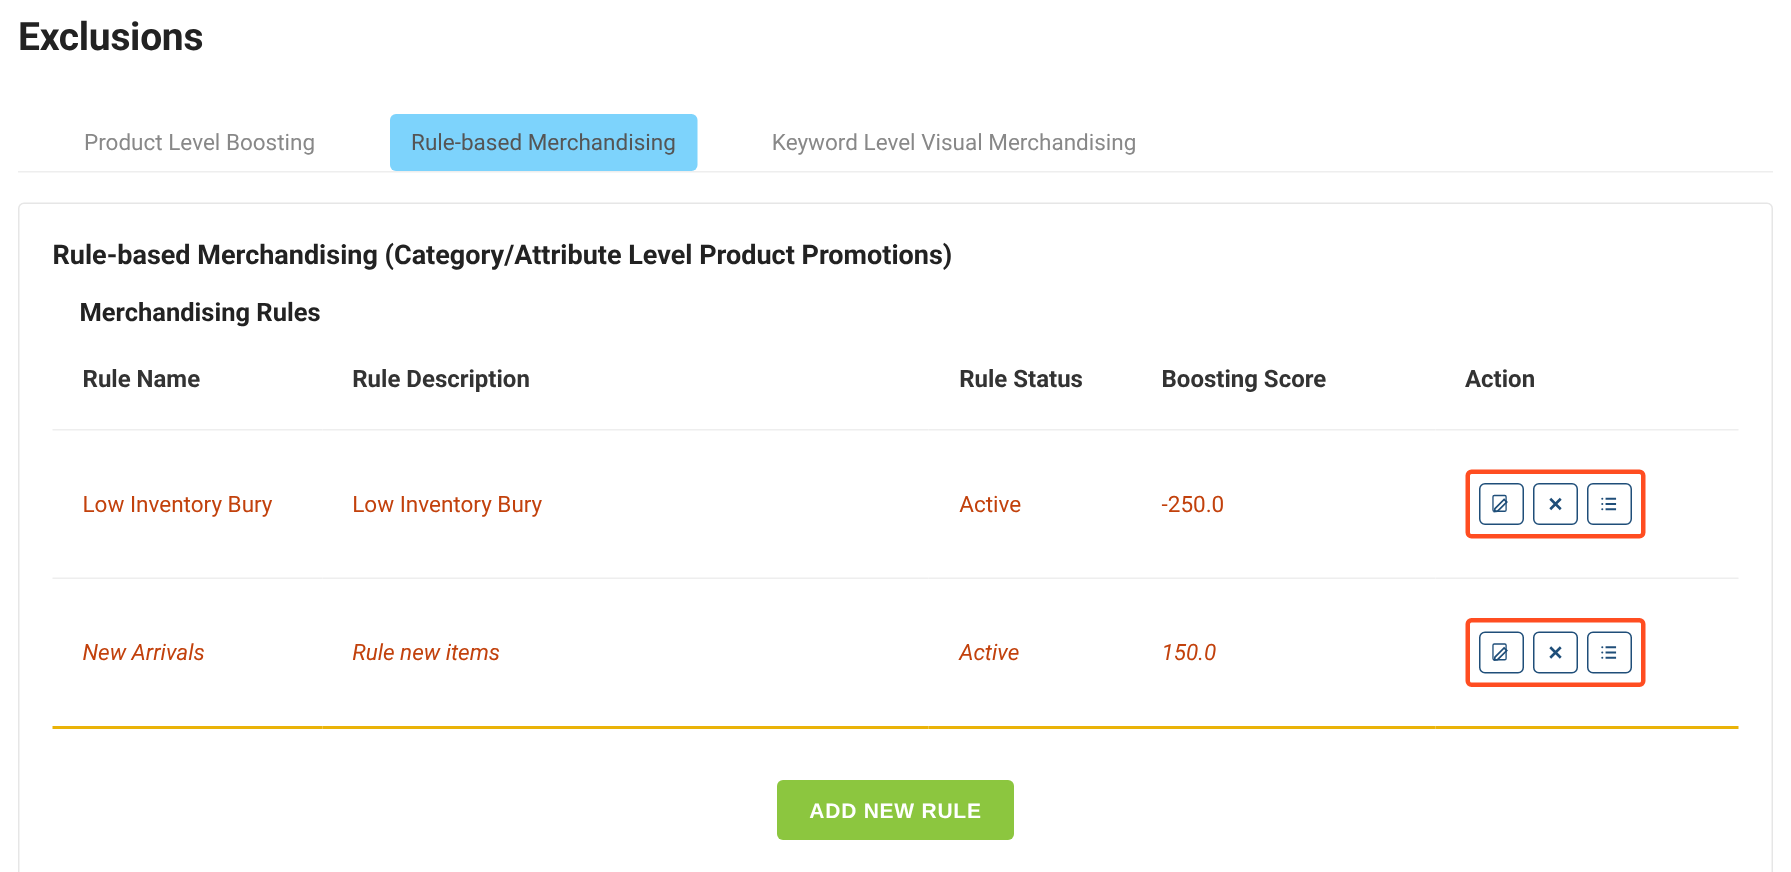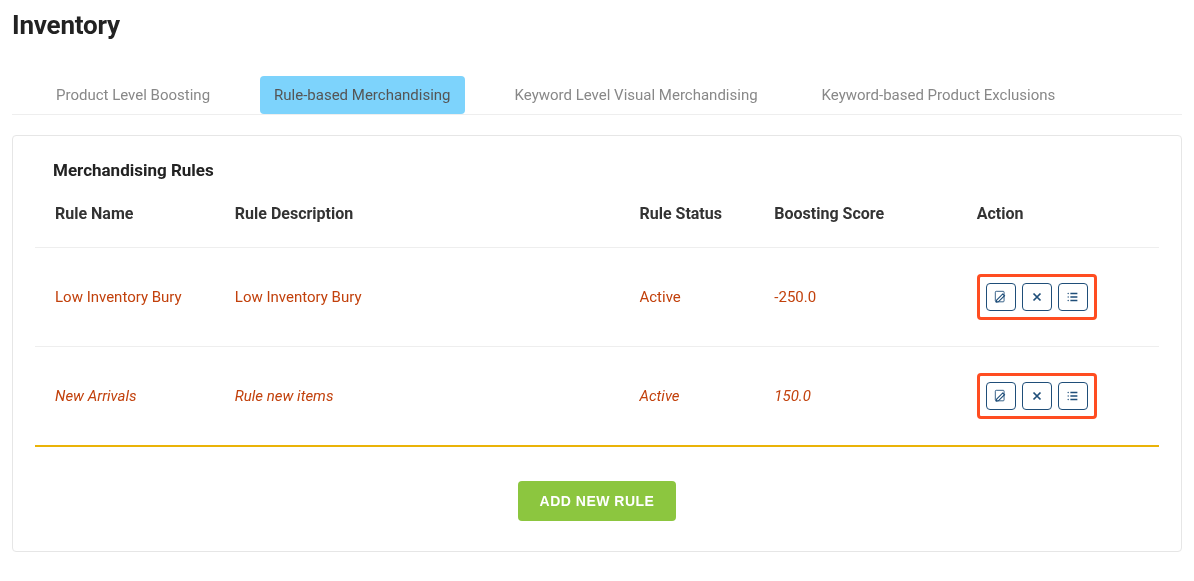--- a/index.html
+++ b/index.html
@@ -114,30 +114,30 @@
     padding: 12px 22px;
     font-size: 14px;
     font-weight: 700;
     letter-spacing: 0.5px;
     cursor: pointer;
   }
 </style>
 </head>
 <body>
 
-<h1 class="page-title">Inventory</h1>
+<h1 class="page-title">Exclusions</h1>
 
 <div class="tabs">
   <div class="tab">Product Level Boosting</div>
   <div class="tab active">Rule-based Merchandising</div>
   <div class="tab">Keyword Level Visual Merchandising</div>
-  <div class="tab">Keyword-based Product Exclusions</div>
 </div>
 
 <div class="panel">
+  <div class="panel-title">Rule-based Merchandising (Category/Attribute Level Product Promotions)</div>
   <div class="sub-title">Merchandising Rules</div>
 
   <table>
     <thead>
       <tr>
         <th class="col-name">Rule Name</th>
         <th class="col-desc">Rule Description</th>
         <th class="col-status">Rule Status</th>
         <th class="col-score">Boosting Score</th>
         <th class="col-action">Action</th>

